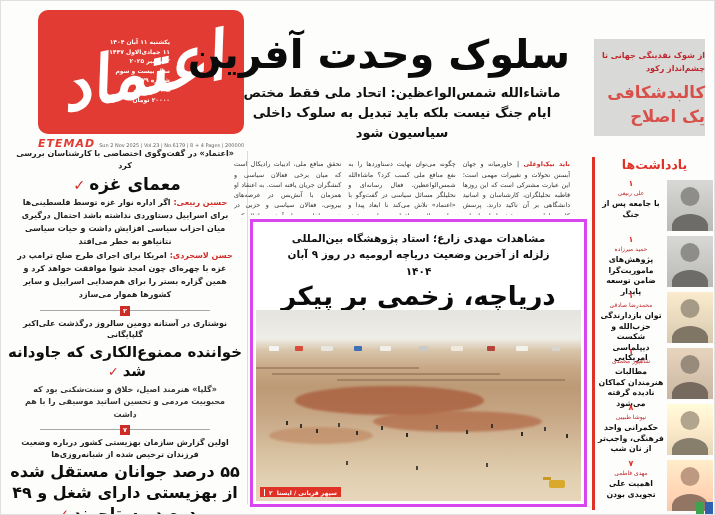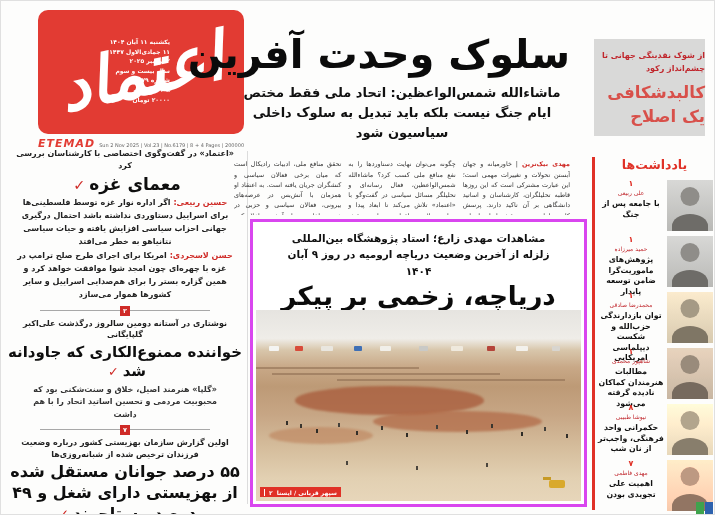--- a/index.html
+++ b/index.html
@@ -125,58 +125,58 @@
 
   <div class="leftcol">
 
     <div>
       <div class="lc-kicker">«اعتماد» در گفت‌وگوی اختصاصی با کارشناسان بررسی کرد</div>
       <div class="lc-headline">
         <span>معمای غزه</span><span class="check">✓</span>
       </div>
       <div class="lc-para">
         <span class="lc-name">حسین ربیعی:</span>
-        <span>اگر اداره نوار غزه توسط فلسطینی‌ها برای اسراییل دستاوردی نداشته باشد احتمال درگیری جهانی احزاب سیاسی افزایش یافته و حیات سیاسی نتانیاهو به خطر می‌افتد</span>
+        <span>اگر اداره نوار غزه توسط فلسطینی‌ها برای اسراییل دستاوردی نداشته باشد احتمال درگیری میان احزاب سیاسی افزایش داشت و حیات سیاسی نتانیاهو به خطر می‌افتد</span>
       </div>
       <div class="lc-para">
         <span class="lc-name">حسن لاسجردی:</span>
         <span>امریکا برای اجرای طرح صلح ترامپ در غزه با چهره‌ای چون امجد شوا موافقت خواهد کرد و همین گزاره بستر را برای هم‌صدایی اسراییل و سایر کشورها هموار می‌سازد</span>
       </div>
       <div class="divider">
         <span class="pg">۲</span>
       </div>
     </div>
 
     <div>
       <div class="lc-kicker">نوشتاری در آستانه دومین سالروز درگذشت علی‌اکبر گلپایگانی</div>
       <div class="lc-headline small">
         <span>خواننده ممنوع‌الکاری که جاودانه شد</span><span class="check">✓</span>
       </div>
-      <div class="lc-sub">«گلپا» هنرمند اصیل، خلاق و سنت‌شکنی بود که محبوبیت مردمی و تحسین اساتید اتحاد را با هم داشت</div>
+      <div class="lc-sub">«گلپا» هنرمند اصیل، خلاق و سنت‌شکنی بود که محبوبیت مردمی و تحسین اساتید موسیقی را با هم داشت</div>
       <div class="divider">
         <span class="pg">۷</span>
       </div>
     </div>
 
     <div>
       <div class="lc-kicker">اولین گزارش سازمان بهزیستی کشور درباره وضعیت فرزندان ترخیص شده از شبانه‌روزی‌ها</div>
       <div class="lc-headline" style="font-size:16px;">
         <span>۵۵ درصد جوانان مستقل شده از بهزیستی دارای شغل و ۴۹ درصد مستاجرند</span><span class="check">✓</span>
       </div>
 
     </div>
 
   </div>
 
   <div class="center">
     <div class="main-headline">سلوک وحدت آفرین</div>
     <div class="main-sub">ماشاءالله شمس‌الواعظین: اتحاد ملی فقط مختص ایام جنگ نیست بلکه باید تبدیل به سلوک داخلی سیاسیون شود</div>
     <div class="lead-body">
       <div class="lead-col">
-        <span class="byline">مهدی بیک‌ترین</span>
+        <span class="byline">باید بیک‌اوغلی</span>
         | <span>خاورمیانه و جهان آبستن تحولات و تغییرات مهمی است؛ این عبارت مشترکی است که این روزها قاطبه تحلیلگران، کارشناسان و اساتید دانشگاهی بر آن تاکید دارند. پرسش کلیدی اما سهم و نقش ایران از این تغییرات است؛ اینکه جایگاه ایران در منظومه این تغییرات منطقه‌ای و جهانی چیست و</span>
       </div>
       <div class="lead-col">چگونه می‌توان نهایت دستاوردها را به نفع منافع ملی کسب کرد؟ ماشاءالله شمس‌الواعظین، فعال رسانه‌ای و تحلیلگر مسائل سیاسی در گفت‌وگو با «اعتماد» تلاش می‌کند تا ابعاد پیدا و پنهان تحولات منطقه‌ای و جهانی و نقش ایران در این تحولات را بررسی کند. به اعتقاد شمس‌الواعظین مهم‌ترین مانع در مسیر</div>
       <div class="lead-col">
         <span>تحقق منافع ملی، ادبیات رادیکال است که میان برخی فعالان سیاسی و کنشگران جریان یافته است. به اعتقاد او همزمان با آتش‌بس در عرصه‌های بیرونی، فعالان سیاسی و حزبی در عرصه داخلی هم باید آتش‌بس اعلام کنند تا کشور با عبور از این گذرگاه حساس به هدف‌هایش نزدیک شود.</span>
         
       </div>
     </div>
   </div>
 

